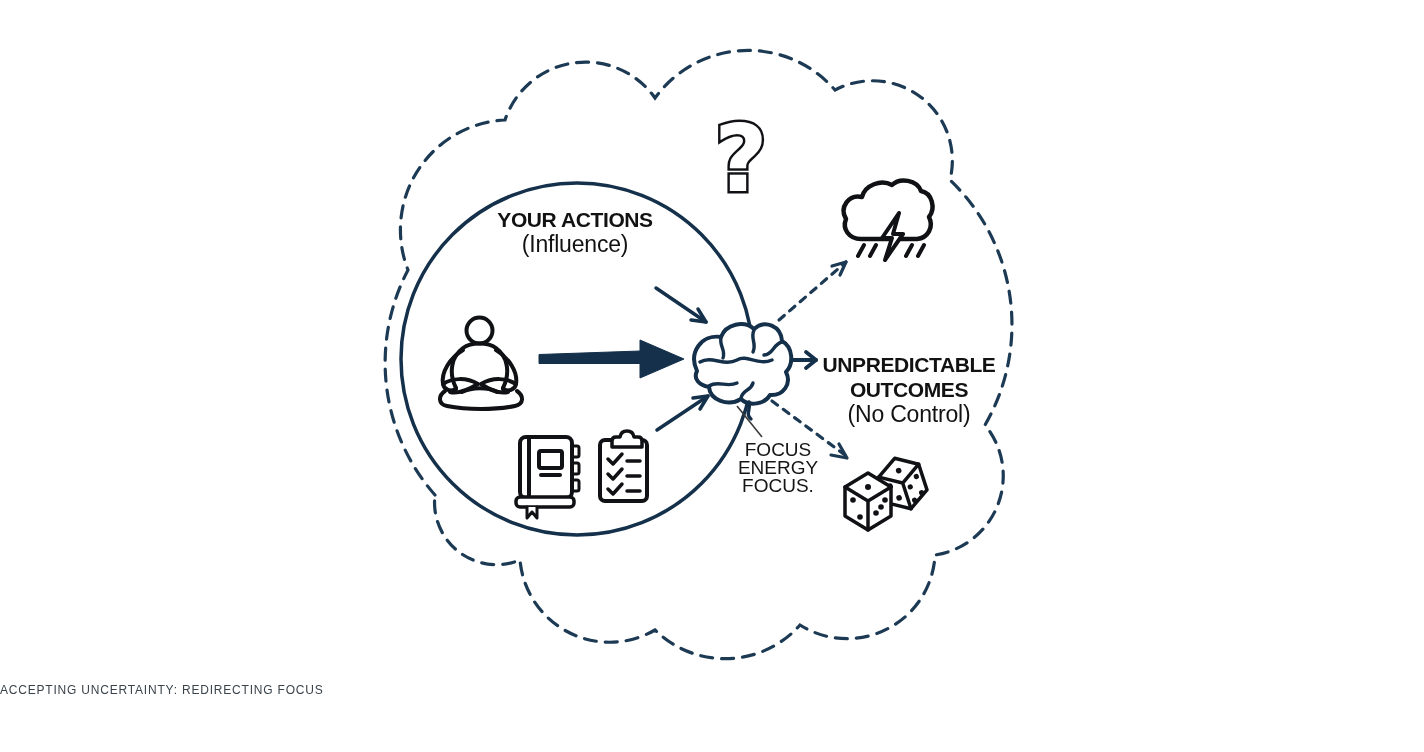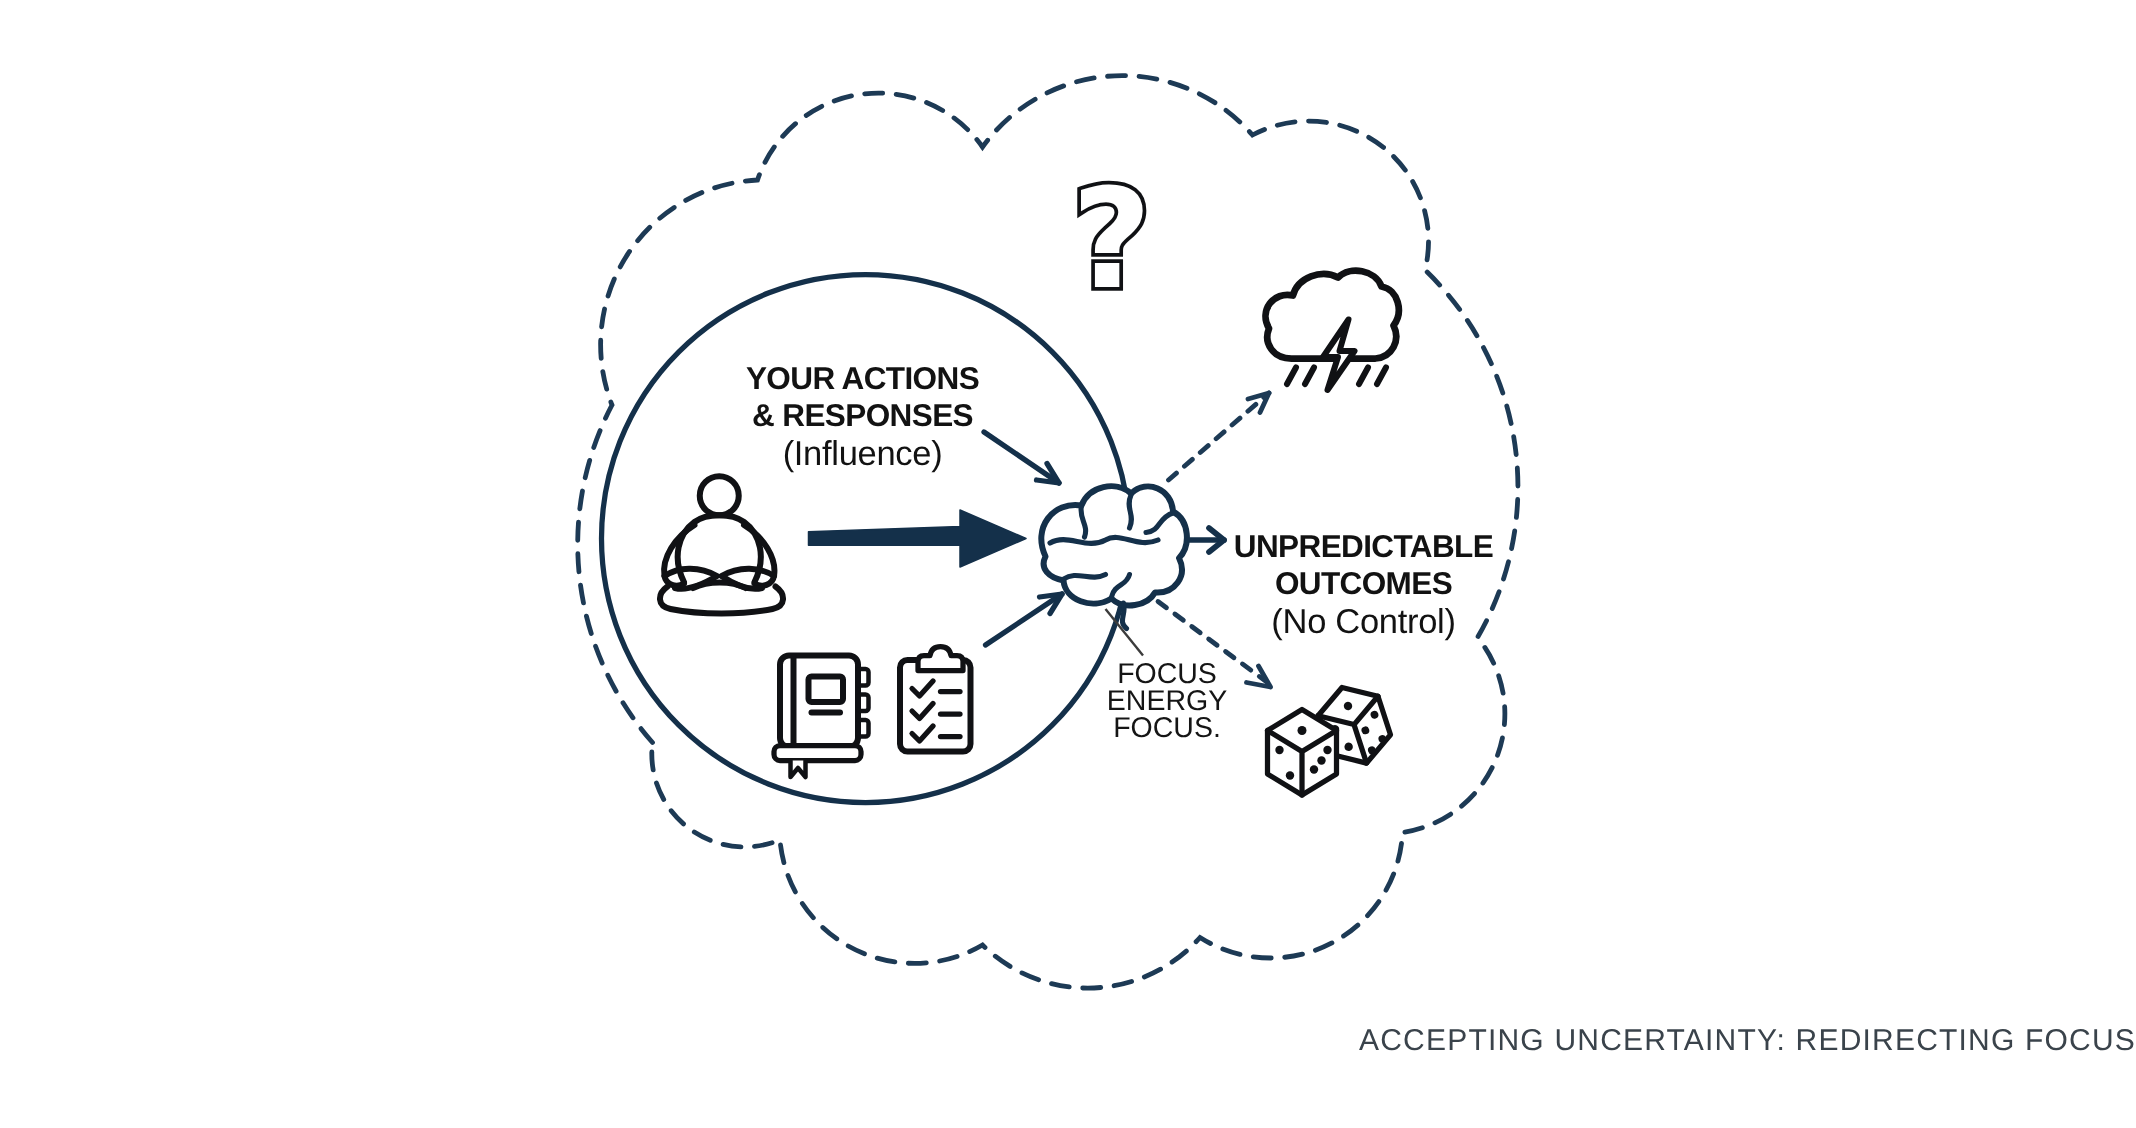--- a/index.html
+++ b/index.html
@@ -7,27 +7,27 @@
     position:relative;
     width:1424px;height:752px;
     background:#ffffff;
     overflow:hidden;
     font-family:"Liberation Sans", sans-serif;
   }
   .canvas svg{position:absolute;left:0;top:0;}
   .label{position:absolute;text-align:center;color:#121212;}
   .label .b{font-weight:bold;font-size:21px;line-height:25px;letter-spacing:-0.4px;}
   .label .r{font-weight:400;font-size:23px;line-height:25px;letter-spacing:-0.2px;}
-  .influence{left:425px;top:240px;width:300px;}
+  .influence{left:425px;top:207px;width:300px;}
   .outcomes{left:798px;top:325px;width:222px;margin-top:27px;}
   .focusnote{left:728px;top:441px;width:100px;}
   .focusnote div{font-size:19px;line-height:18px;font-weight:400;color:#151515;}
   .caption{
     position:absolute;left:0;top:683px;width:1424px;
-    text-align:right;font-size:20px;letter-spacing:0.8px;
+    text-align:left;font-size:12px;letter-spacing:0.8px;
     color:#3a434b;font-weight:400;
   }
 </style>
 </head>
 <body>
 
 <div class="canvas">
 
   <svg width="1424" height="752" viewBox="0 0 1424 752">
 
@@ -164,21 +164,20 @@
           <circle cx="876" cy="513" r="2.8"></circle>
           <circle cx="881" cy="507" r="2.8"></circle>
           <circle cx="885" cy="500" r="2.8"></circle>
         </g>
       </g>
     </g>
   </svg>
 
   <div class="label influence">
     <div class="b">YOUR ACTIONS</div>
-    <div class="b">&amp; RESPONSES</div>
     <div class="r">(Influence)</div>
   </div>
 
   <div class="label outcomes">
     <div class="b">UNPREDICTABLE</div>
     <div class="b">OUTCOMES</div>
     <div class="r">(No Control)</div>
   </div>
 
   <div class="label focusnote">

